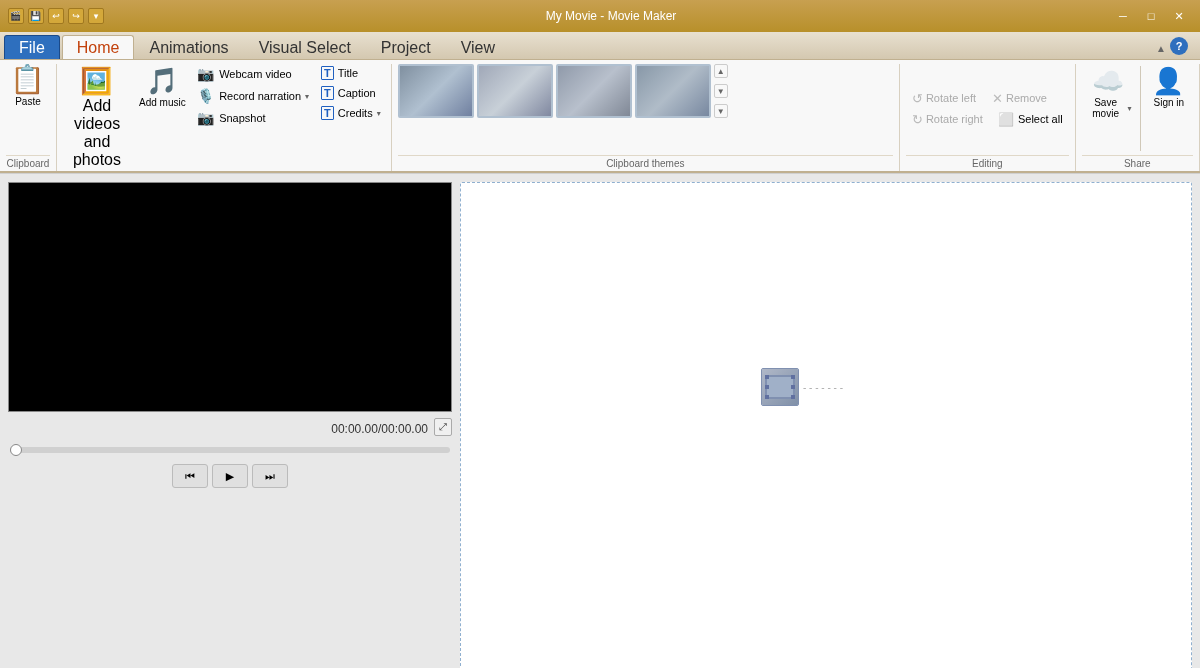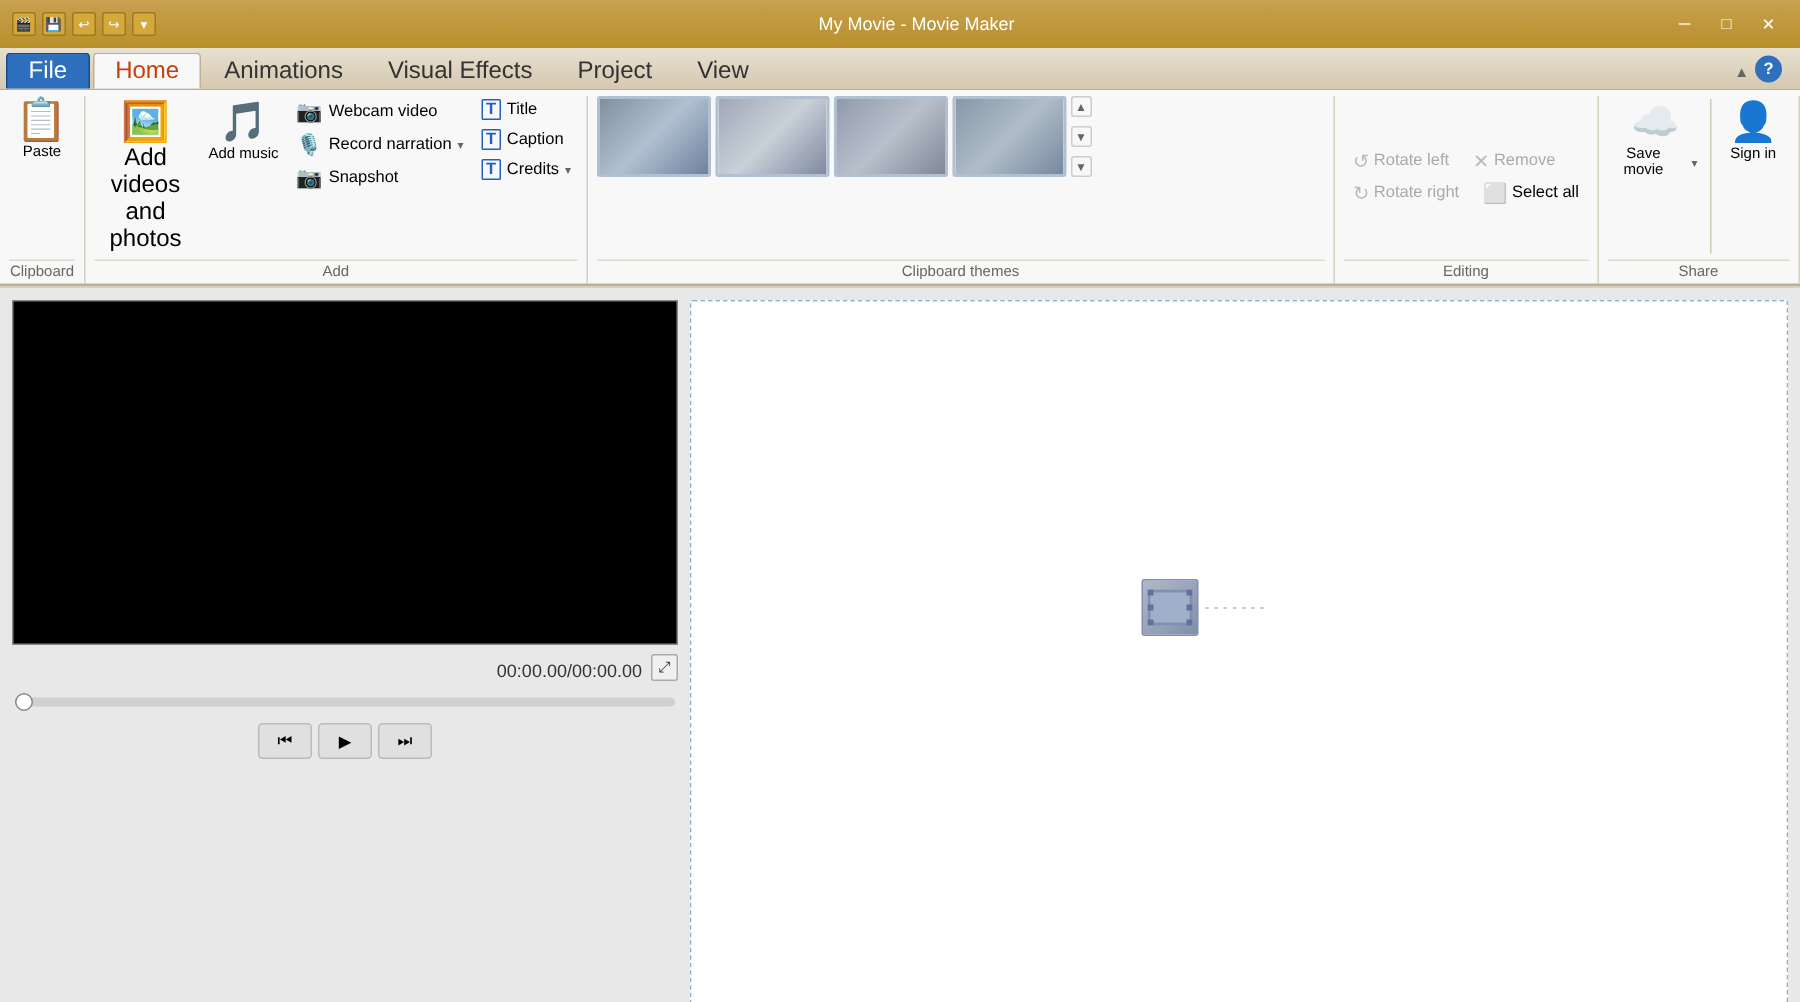--- a/index.html
+++ b/index.html
@@ -317,21 +317,21 @@
     <div class="tab-item file-tab">
       <span>File</span>
     </div>
     <div class="tab-item active">
       <span>Home</span>
     </div>
     <div class="tab-item">
       <span>Animations</span>
     </div>
     <div class="tab-item">
-      <span>Visual Effects</span>
+      <span>Visual Select</span>
     </div>
     <div class="tab-item">
       <span>Project</span>
     </div>
     <div class="tab-item">
       <span>View</span>
     </div>
     <div class="tab-bar-right">
       <div style="display:flex;gap:4px;align-items:center;">
         <span style="font-size:10px;color:#666;cursor:pointer;">▲</span>
@@ -392,21 +392,20 @@
             <span style="font-size:11px;color:#2060c0;font-weight:bold;border:1px solid #2060c0;padding:0 2px;border-radius:1px;">T</span>
             <span class="label">Caption</span>
           </div>
           <div class="ribbon-btn-small">
             <span style="font-size:11px;color:#2060c0;font-weight:bold;border:1px solid #2060c0;padding:0 2px;border-radius:1px;">T</span>
             <span class="label">Credits</span>
             <span style="font-size:8px;color:#666;">▾</span>
           </div>
         </div>
       </div>
-      <div class="ribbon-group-label">Add</div>
     </div>
 
     <div class="ribbon-group themes-group">
       <div class="ribbon-group-content">
         <div class="themes-scroll-outer" style="display:flex;align-items:center;gap:3px;">
 
           <div class="theme-item">
             <div class="theme-img" style="background:linear-gradient(135deg,#8090a0,#b0c0d0,#7080a0);"></div>
           </div>
           <div class="theme-item">
@@ -455,21 +454,21 @@
       <div class="ribbon-group-label">Editing</div>
     </div>
 
     <div class="ribbon-group share-group">
       <div class="ribbon-group-content">
 
         <div style="display:flex;flex-direction:column;align-items:center;padding:2px 4px;cursor:pointer;border-radius:3px;">
           <div style="font-size:26px;position:relative;">
             ☁️
           </div>
-          <div style="display:flex;align-items:center;font-size:10px;gap:12px;">
+          <div style="display:flex;align-items:center;font-size:10px;gap:2px;">
             <span style="text-align:center;max-width:40px;">Save
 movie</span>
             <span style="font-size:8px;color:#666;">▾</span>
           </div>
         </div>
 
         <div class="ribbon-separator"></div>
 
         <div style="display:flex;flex-direction:column;align-items:center;padding:2px 8px;cursor:pointer;border-radius:3px;">
           <div style="font-size:26px;">👤</div>

